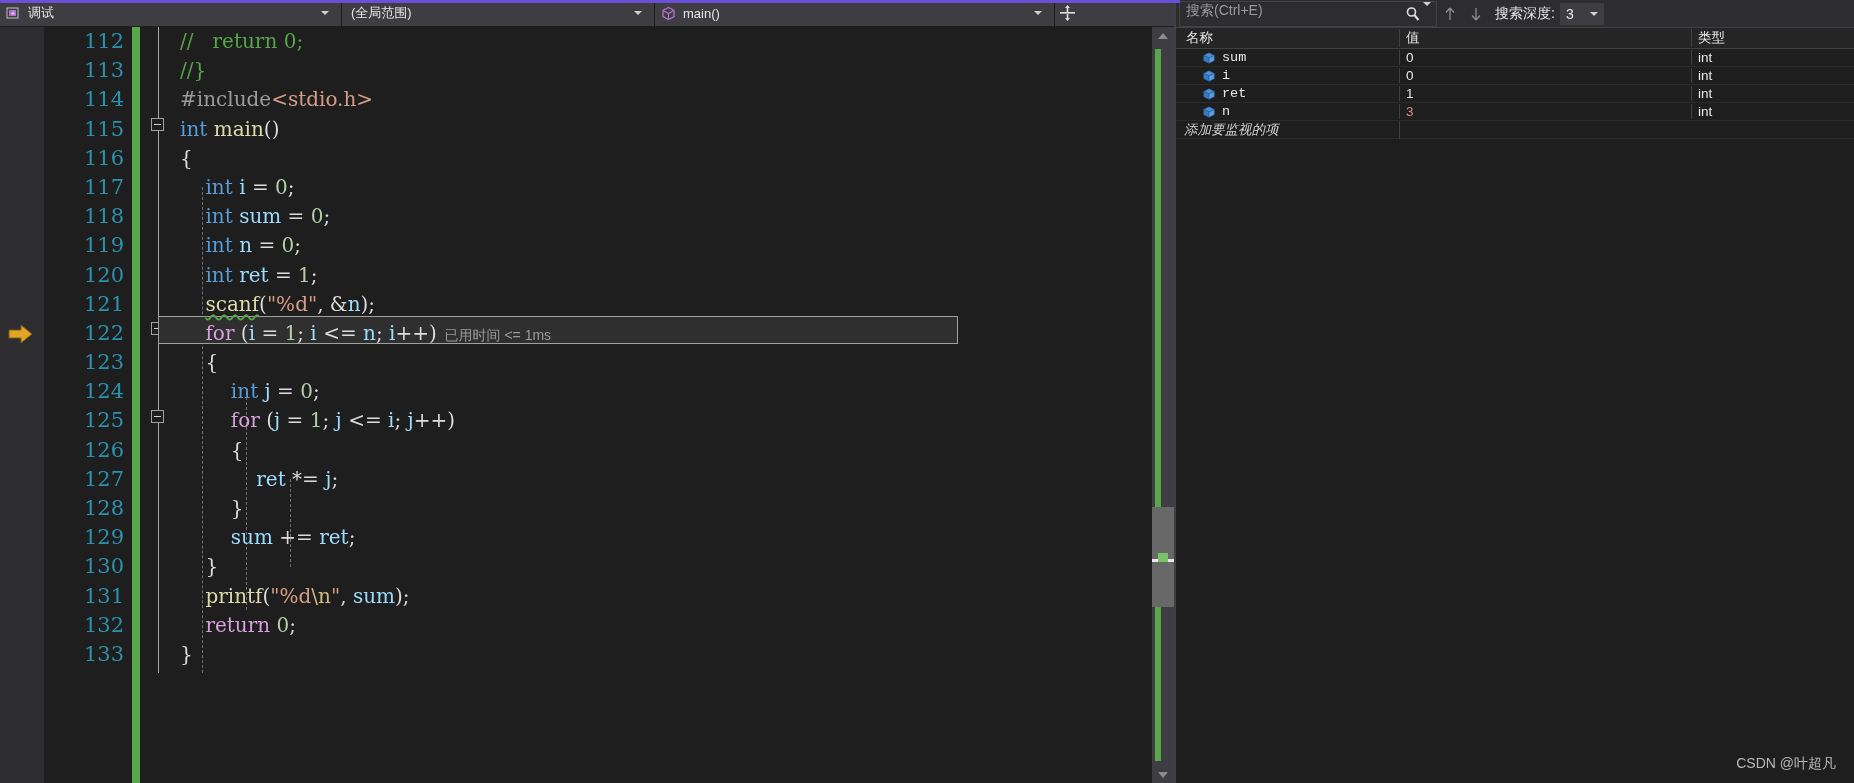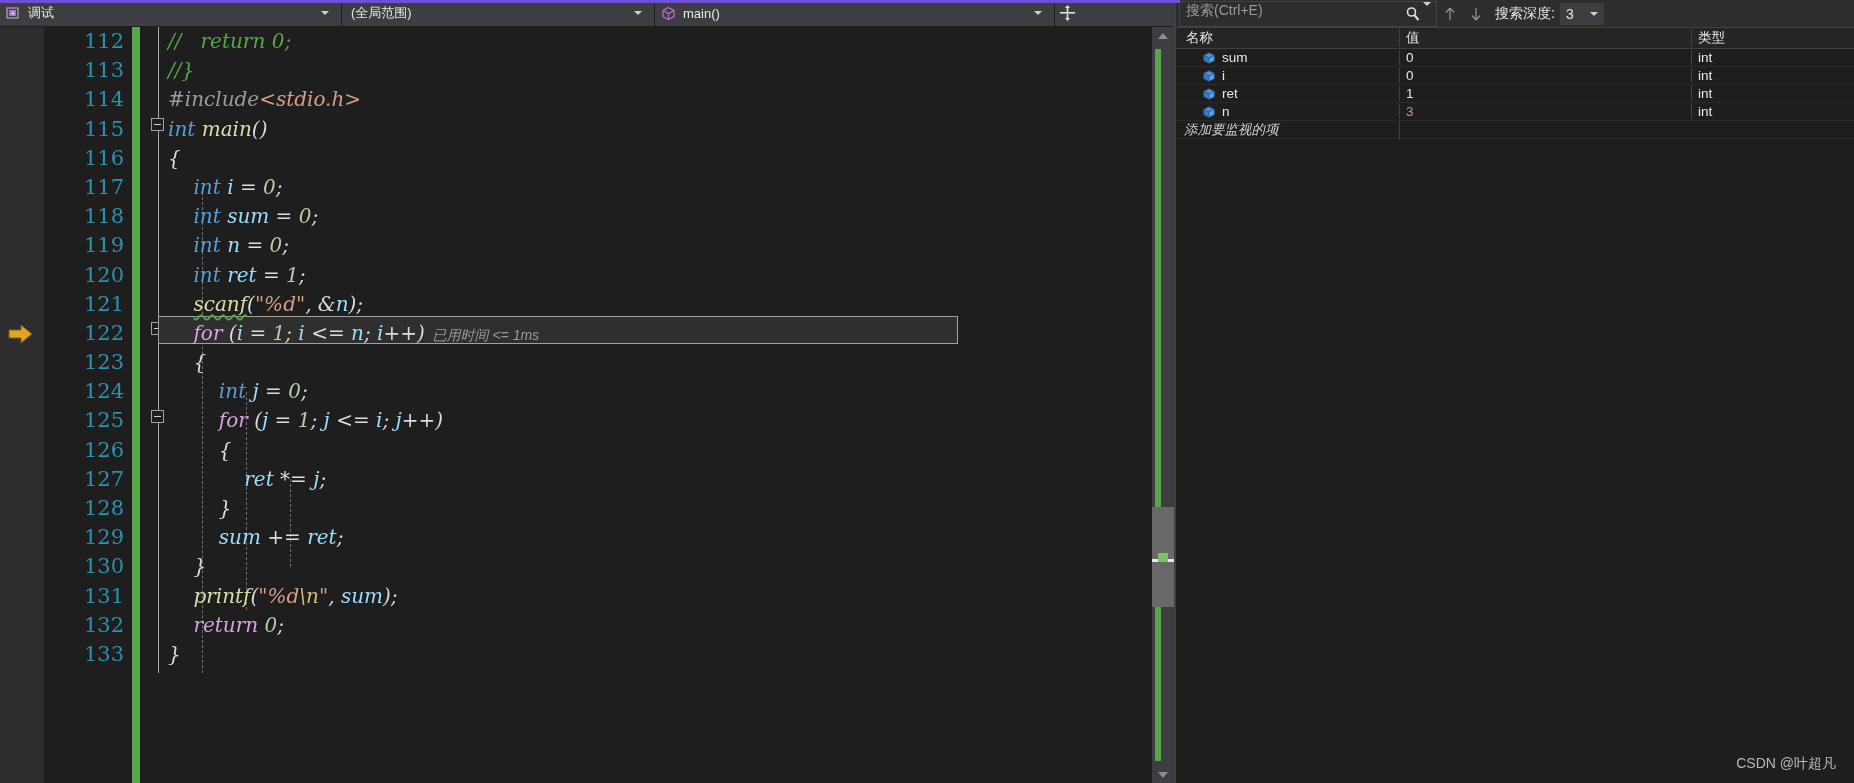--- a/index.html
+++ b/index.html
@@ -85,24 +85,23 @@
 
   .row { height: 29.2px; line-height: 29.2px; position: relative; white-space: pre;}
   .linenum-col .row { padding-right: 0; }
 
   .code-line {
     font-family: "DejaVu Serif", serif;
     font-size: 20px;
     color: #dcdcdc;
     white-space: pre;
     position: relative;
-    padding-left: 28px;
+    padding-left: 40px;
     height: 29.2px; line-height:29.2px;
     box-sizing: border-box;
-    font-style: italic;
   }
 
   
   .t-cmt  { color: #57a64a; }
   .t-kw   { color: #569cd6; }
   .t-ctl  { color: #d8a0df; }
   .t-fn   { color: #dcdcaa; }
   .t-str  { color: #d69d85; }
   .t-esc  { color: #d7ba7d; }
   .t-num  { color: #b5cea8; }
@@ -220,21 +219,21 @@
     border-bottom: 1px solid #2a2a2a;
     box-sizing:border-box;
   }
   .whead {
     height: 21px;
     background: #252526;
     border-bottom: 1px solid #3f3f46;
     color: #e6e6e6; font-size: 13.5px;
   }
   .wcell { box-sizing:border-box; overflow:hidden; white-space:nowrap; display:flex; align-items:center;}
-  .wcell.c-name  { width: 224px; border-right: 1px solid #3f3f46; padding-left: 8px;}
+  .wcell.c-name  { width: 224px; border-right: 1px solid #3f3f46; padding-left: 8px; font-family: Liberation Mono, monospace;}
   .wcell.c-val   { width: 292px; border-right: 1px solid #3f3f46; padding-left: 6px;}
   .wcell.c-type  { flex:1; padding-left: 6px;}
   .whead .wcell.c-name { padding-left: 10px; }
   .wbody .wcell.c-name { padding-left: 26px; }
   .var-name { color:#e8e8e8; font-size:13.5px; margin-left: 6px;}
   .var-val  { color:#e8e8e8; font-size:13.5px;}
   .var-val.changed { color:#d98c7a; }
   .var-type { color:#e8e8e8; font-size:13.5px;}
   .add-watch {
     color:#d0d0d0; font-style: italic; font-size:13.5px;

